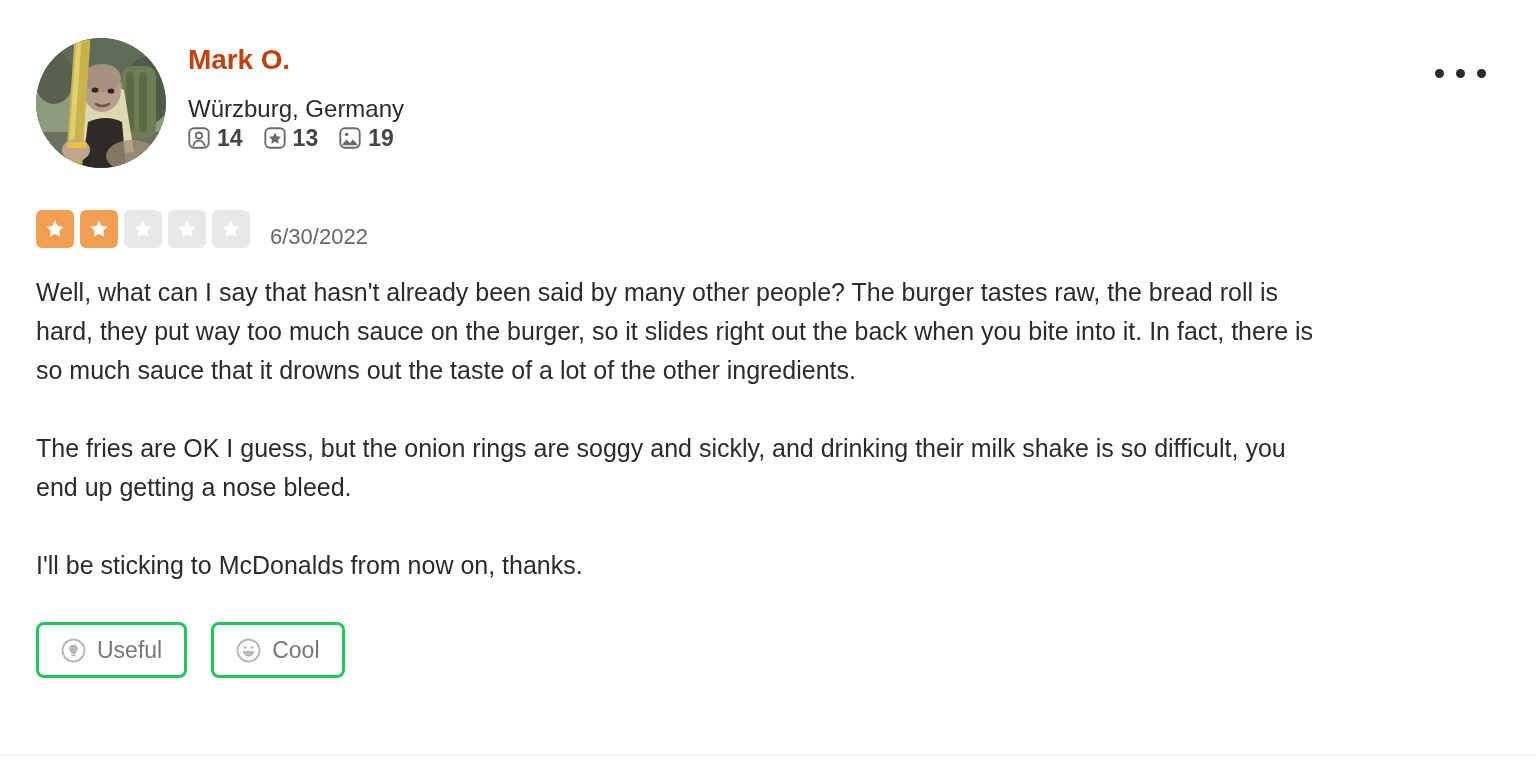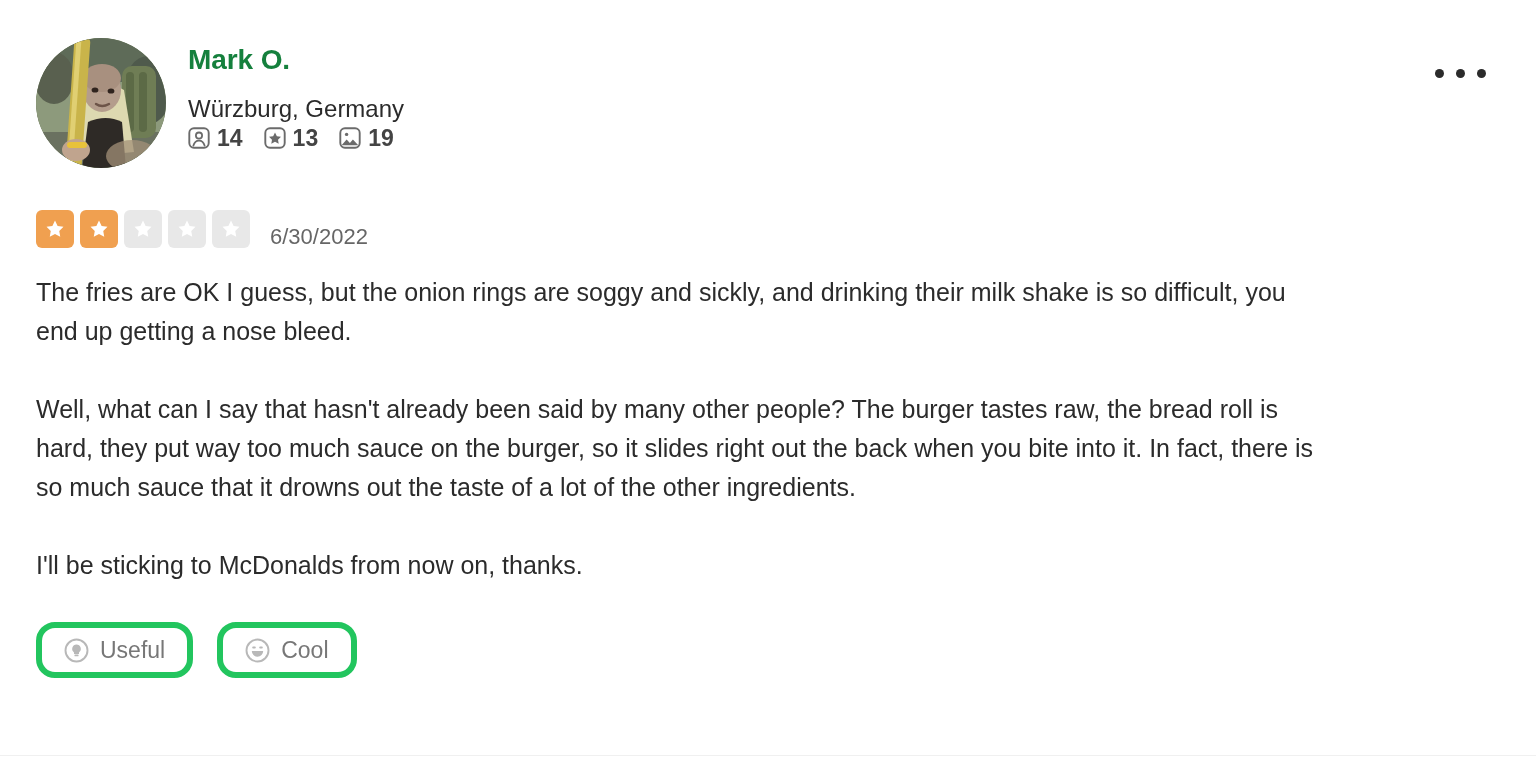--- a/index.html
+++ b/index.html
@@ -45,21 +45,21 @@
 
   .user-meta {
     padding-top: 6px;
     min-width: 0;
     flex: 1 1 auto;
   }
   .user-name {
     font-size: 28px;
     font-weight: bold;
     line-height: 1.12;
-    color: #15803d;
+    color: #c2410c;
     letter-spacing: -0.1px;
     margin: 0;
   }
   .user-location {
     font-size: 24px;
     font-weight: normal;
     color: #2b2b2b;
     line-height: 1.35;
     margin-top: 18px;
   }
@@ -148,22 +148,22 @@
     align-items: center;
     gap: 24px;
     margin-top: 37px;
   }
   .action-button {
     display: inline-flex;
     align-items: center;
     gap: 11px;
     height: 56px;
     padding: 0 22px;
-    border: 6px solid #22c55e;
-    border-radius: 19px;
+    border: 3px solid #22c55e;
+    border-radius: 8px;
     background: #ffffff;
     cursor: pointer;
     font-family: inherit;
   }
   .action-icon { display: block; width: 25px; height: 25px; color: #b8b8b8; }
   .action-icon svg { display: block; width: 25px; height: 25px; }
   .action-label {
     font-size: 23px;
     color: #777777;
     line-height: 1;
@@ -291,22 +291,22 @@
         <div class="star" style="background: rgb(232, 232, 232);">
           <svg viewBox="0 0 22 22" xmlns="http://www.w3.org/2000/svg" aria-hidden="true">
             <path d="M11 2.6 l2.62 5.31 5.86 0.85 -4.24 4.13 1.0 5.84 -5.24 -2.76 -5.24 2.76 1.0 -5.84 -4.24 -4.13 5.86 -0.85 z" fill="#ffffff"></path>
           </svg>
         </div>
       </div>
     <div class="review-date">6/30/2022</div>
   </div>
 
   <div class="review-body" id="review-body">
+      <p class="review-paragraph">Well, what can I say that hasn't already been said by many other people? The burger tastes raw, the bread roll is hard, they put way too much sauce on the burger, so it slides right out the back when you bite into it. In fact, there is so much sauce that it drowns out the taste of a lot of the other ingredients.</p>
       <p class="review-paragraph">The fries are OK I guess, but the onion rings are soggy and sickly, and drinking their milk shake is so difficult, you end up getting a nose bleed.</p>
-      <p class="review-paragraph">Well, what can I say that hasn't already been said by many other people? The burger tastes raw, the bread roll is hard, they put way too much sauce on the burger, so it slides right out the back when you bite into it. In fact, there is so much sauce that it drowns out the taste of a lot of the other ingredients.</p>
       <p class="review-paragraph">I'll be sticking to McDonalds from now on, thanks.</p>
     </div>
 
   <div class="review-actions">
 
     <button class="action-button">
       <span class="action-icon">
         <svg viewBox="0 0 25 25" xmlns="http://www.w3.org/2000/svg" aria-hidden="true">
           <circle cx="12.5" cy="12.5" r="11" fill="none" stroke="currentColor" stroke-width="1.9"></circle>
           <path d="M12.5 6.6 a4.3 4.3 0 0 0 -2.5 7.8 v1.6 h5 v-1.6 a4.3 4.3 0 0 0 -2.5 -7.8 z" fill="currentColor"></path>

